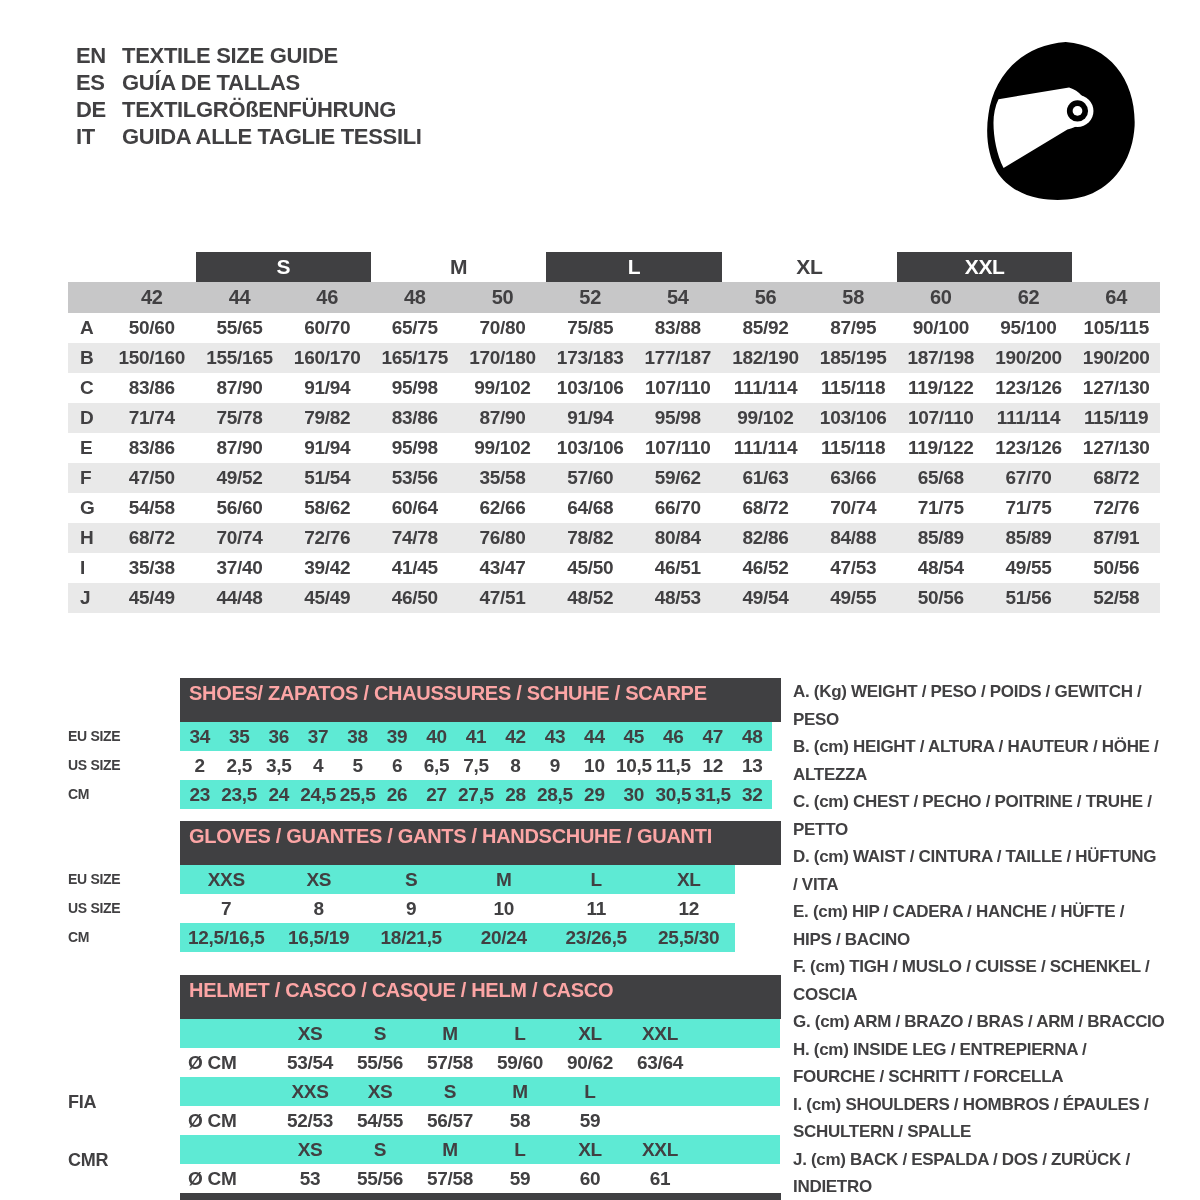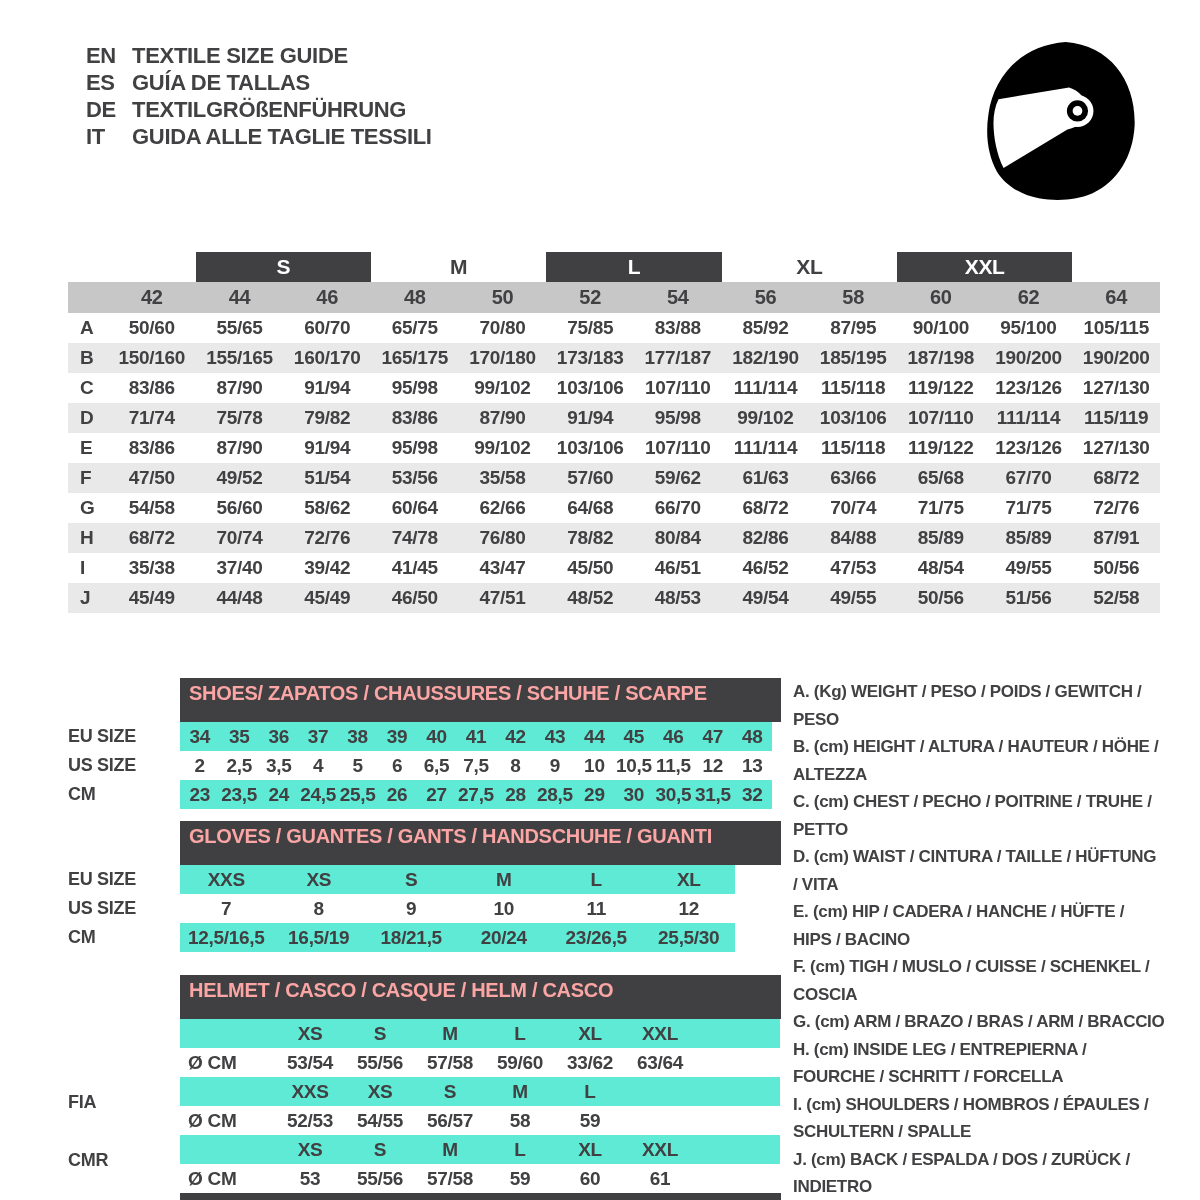--- a/index.html
+++ b/index.html
@@ -4,38 +4,38 @@
 <style>
   html,body{margin:0;padding:0;background:#ffffff;}
   .page{
     position:relative;width:1200px;height:1200px;background:#ffffff;overflow:hidden;
     font-family:"Liberation Sans",sans-serif;font-weight:bold;color:#414042;
     letter-spacing:-0.3px;
   }
   
   .langs{position:absolute;left:76px;top:42px;font-size:22px;line-height:27px;}
   .lang-row{display:flex;}
-  .lang-code{width:46px;flex:0 0 46px;margin-left:10px;}
+  .lang-code{width:46px;flex:0 0 46px;}
   
   .helmet-logo{position:absolute;left:975px;top:35px;width:168px;height:172px;}
   
   .textile{position:absolute;left:68px;top:252px;width:1092px;}
   .tgrid{display:grid;grid-template-columns:40px repeat(12,1fr);}
   .size-hdr{height:30px;line-height:30px;font-size:21px;text-align:center;}
   .size-hdr .boxed{background:#404042;color:#ffffff;}
   .colhead{background:#c7c7c8;height:31px;line-height:31px;font-size:20px;text-align:center;}
   .trow{height:30px;line-height:30px;font-size:19px;text-align:center;}
   .trow .rl{text-align:left;padding-left:12px;}
   .striped{background:#e9e9e9;}
   
   .bottomtables{position:absolute;left:68px;top:678px;width:713px;}
   .bar{margin-left:112px;height:44px;line-height:30px;background:#404042;color:#fca5a5;
        font-size:20px;padding-left:9px;box-sizing:border-box;}
   .srow{display:flex;height:29px;line-height:29px;font-size:19px;}
-  .srow .lab{width:112px;flex:0 0 112px;font-size:18px;}
+  .srow .lab{width:112px;flex:0 0 112px;font-size:14px;}
   .cells{width:600px;display:grid;text-align:center;}
   .cells.c15{grid-template-columns:repeat(15,1fr);width:592px;}
   .cells.c6{grid-template-columns:repeat(6,1fr);width:555px;}
   .cellbg{background:#5eead4;}
   .gap12{height:12px;} .gap24{height:23px;}
   
   .hrow{display:flex;height:29px;line-height:29px;font-size:19px;}
   .hrow .lab{width:112px;flex:0 0 112px;font-size:18px;margin-top:40px;}
   .htable{width:600px;display:grid;grid-template-columns:95px repeat(6,70px) 1fr;text-align:center;}
   .htable .unit{text-align:left;padding-left:8px;}
@@ -370,21 +370,21 @@
           </div>
         </div>
         <div class="hrow">
           <div class="lab">FIA</div>
           <div class="htable">
             <div class="unit">Ø CM</div>
             <div>53/54</div>
             <div>55/56</div>
             <div>57/58</div>
             <div>59/60</div>
-            <div>33/62</div>
+            <div>90/62</div>
             <div>63/64</div>
           </div>
         </div>
         <div class="hrow">
           <div class="lab"></div>
           <div class="htable cellbg">
             <div class="unit"></div>
             <div>XXS</div>
             <div>XS</div>
             <div>S</div>

